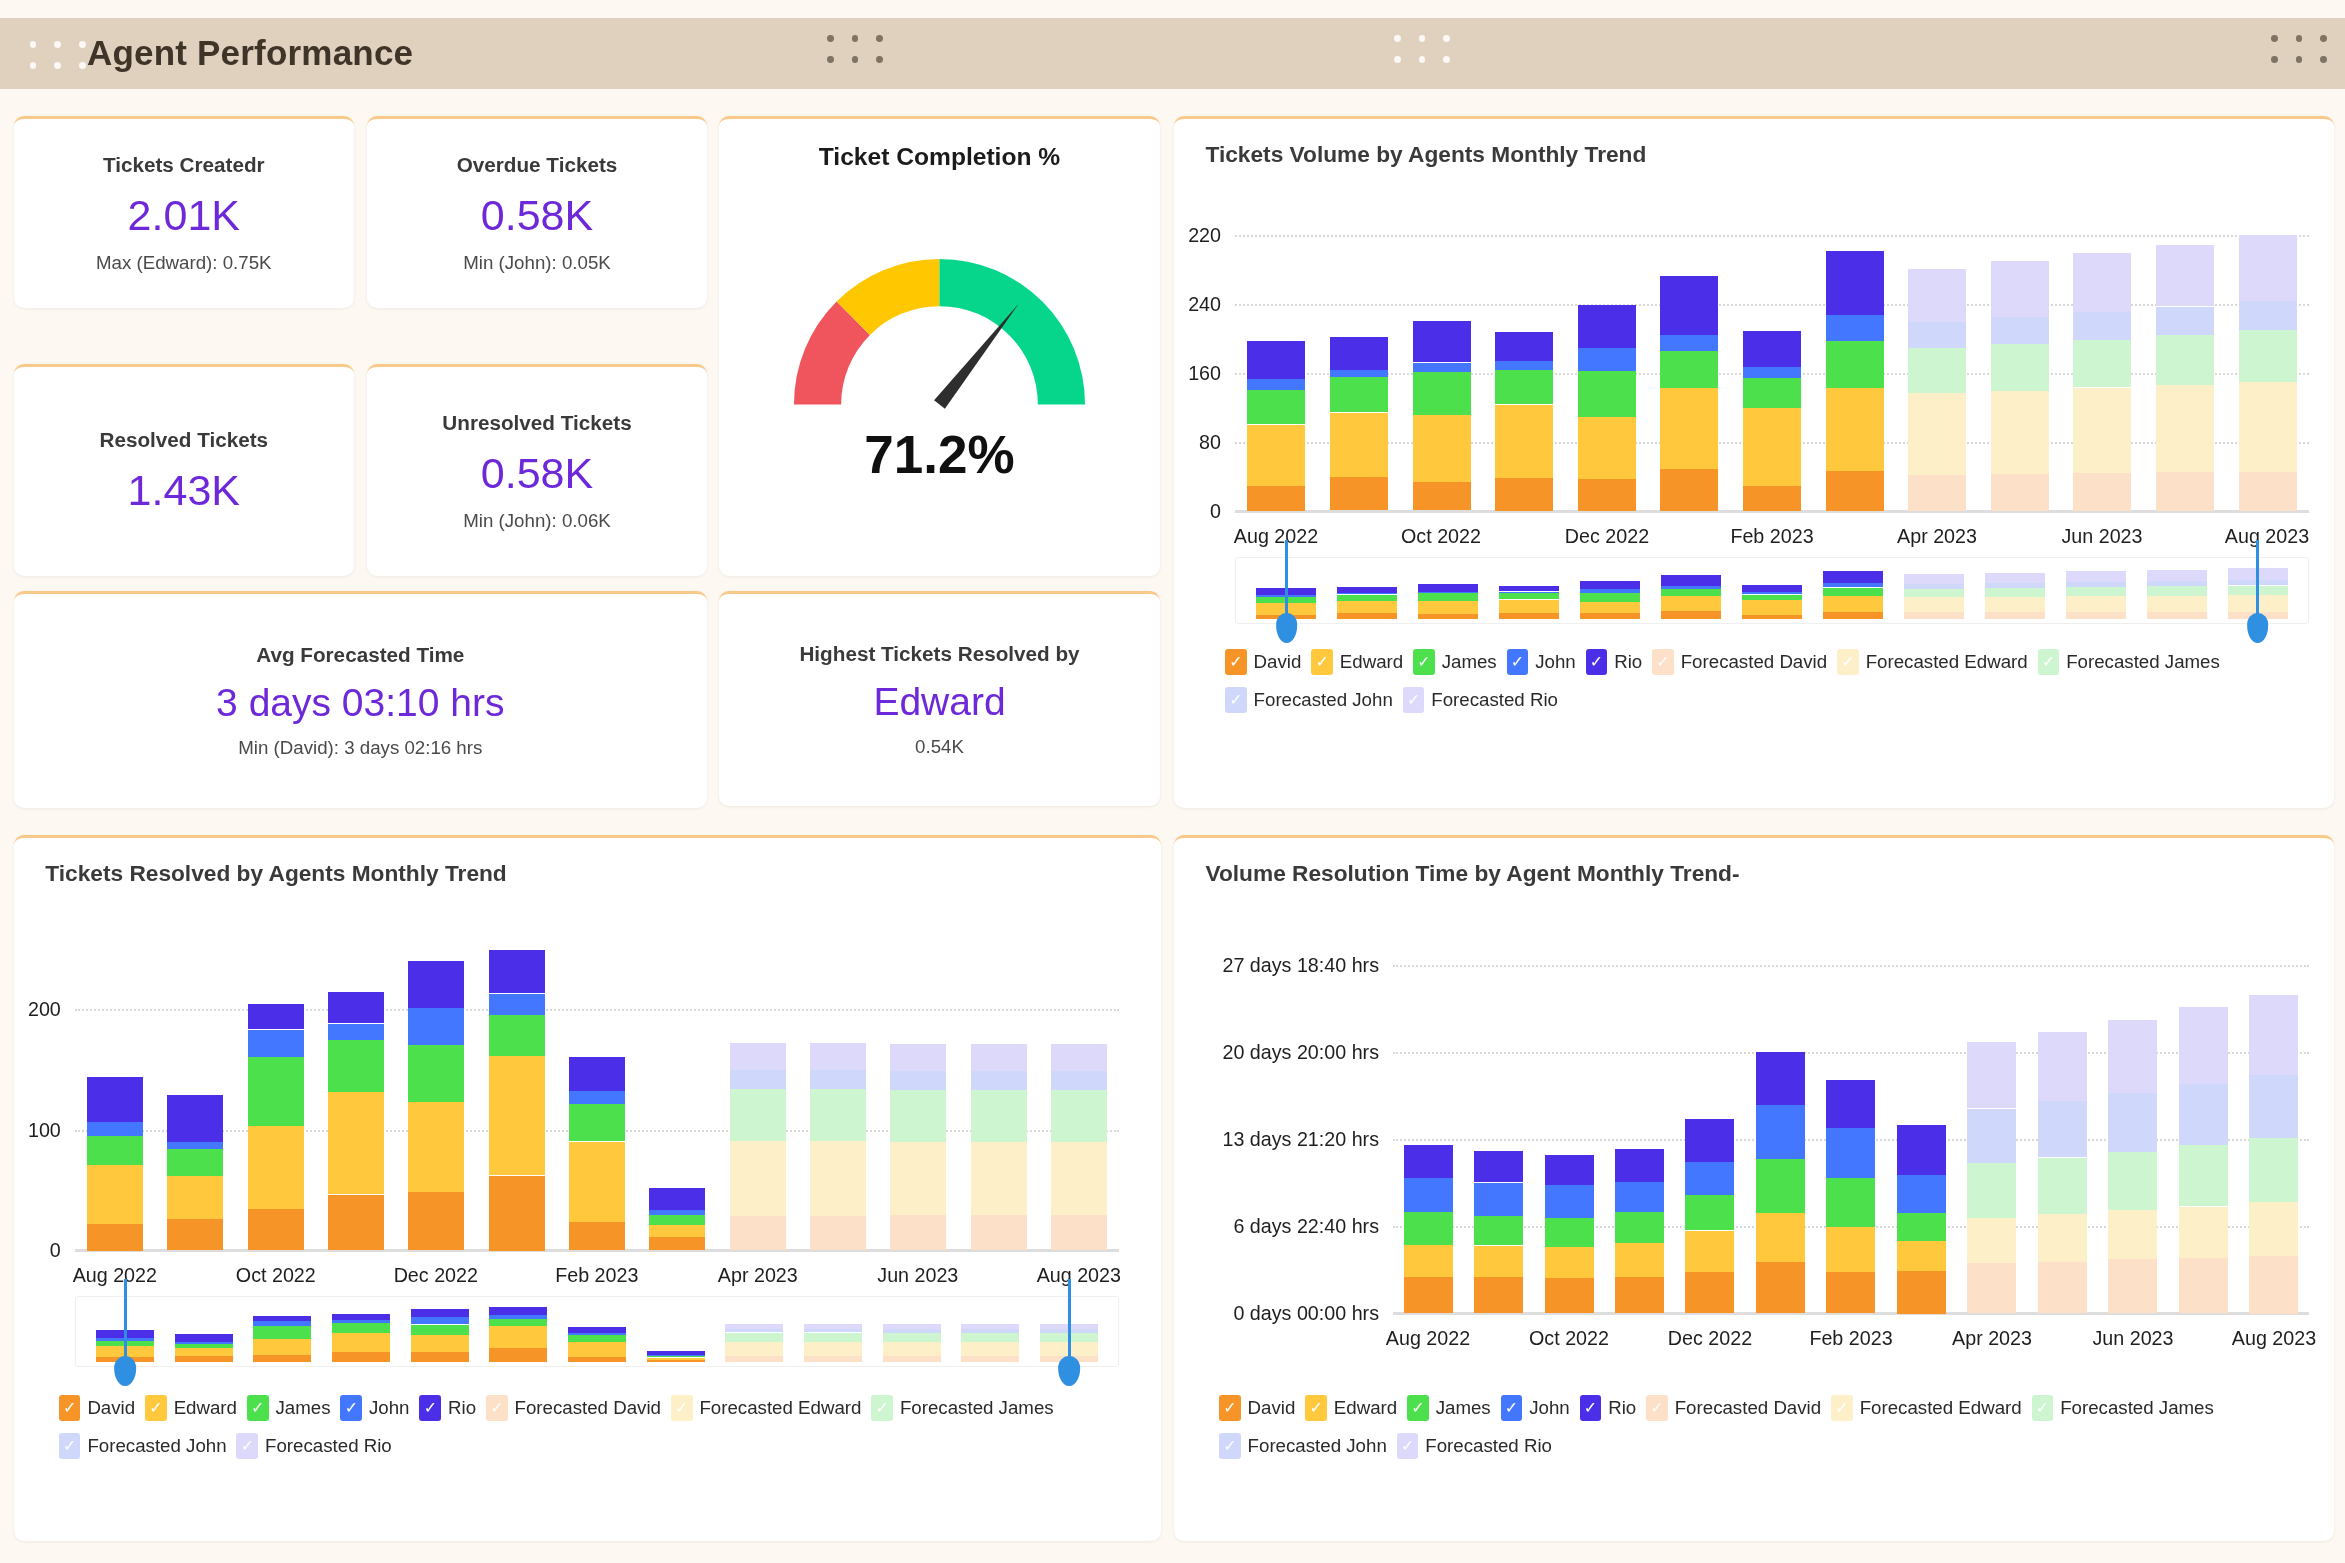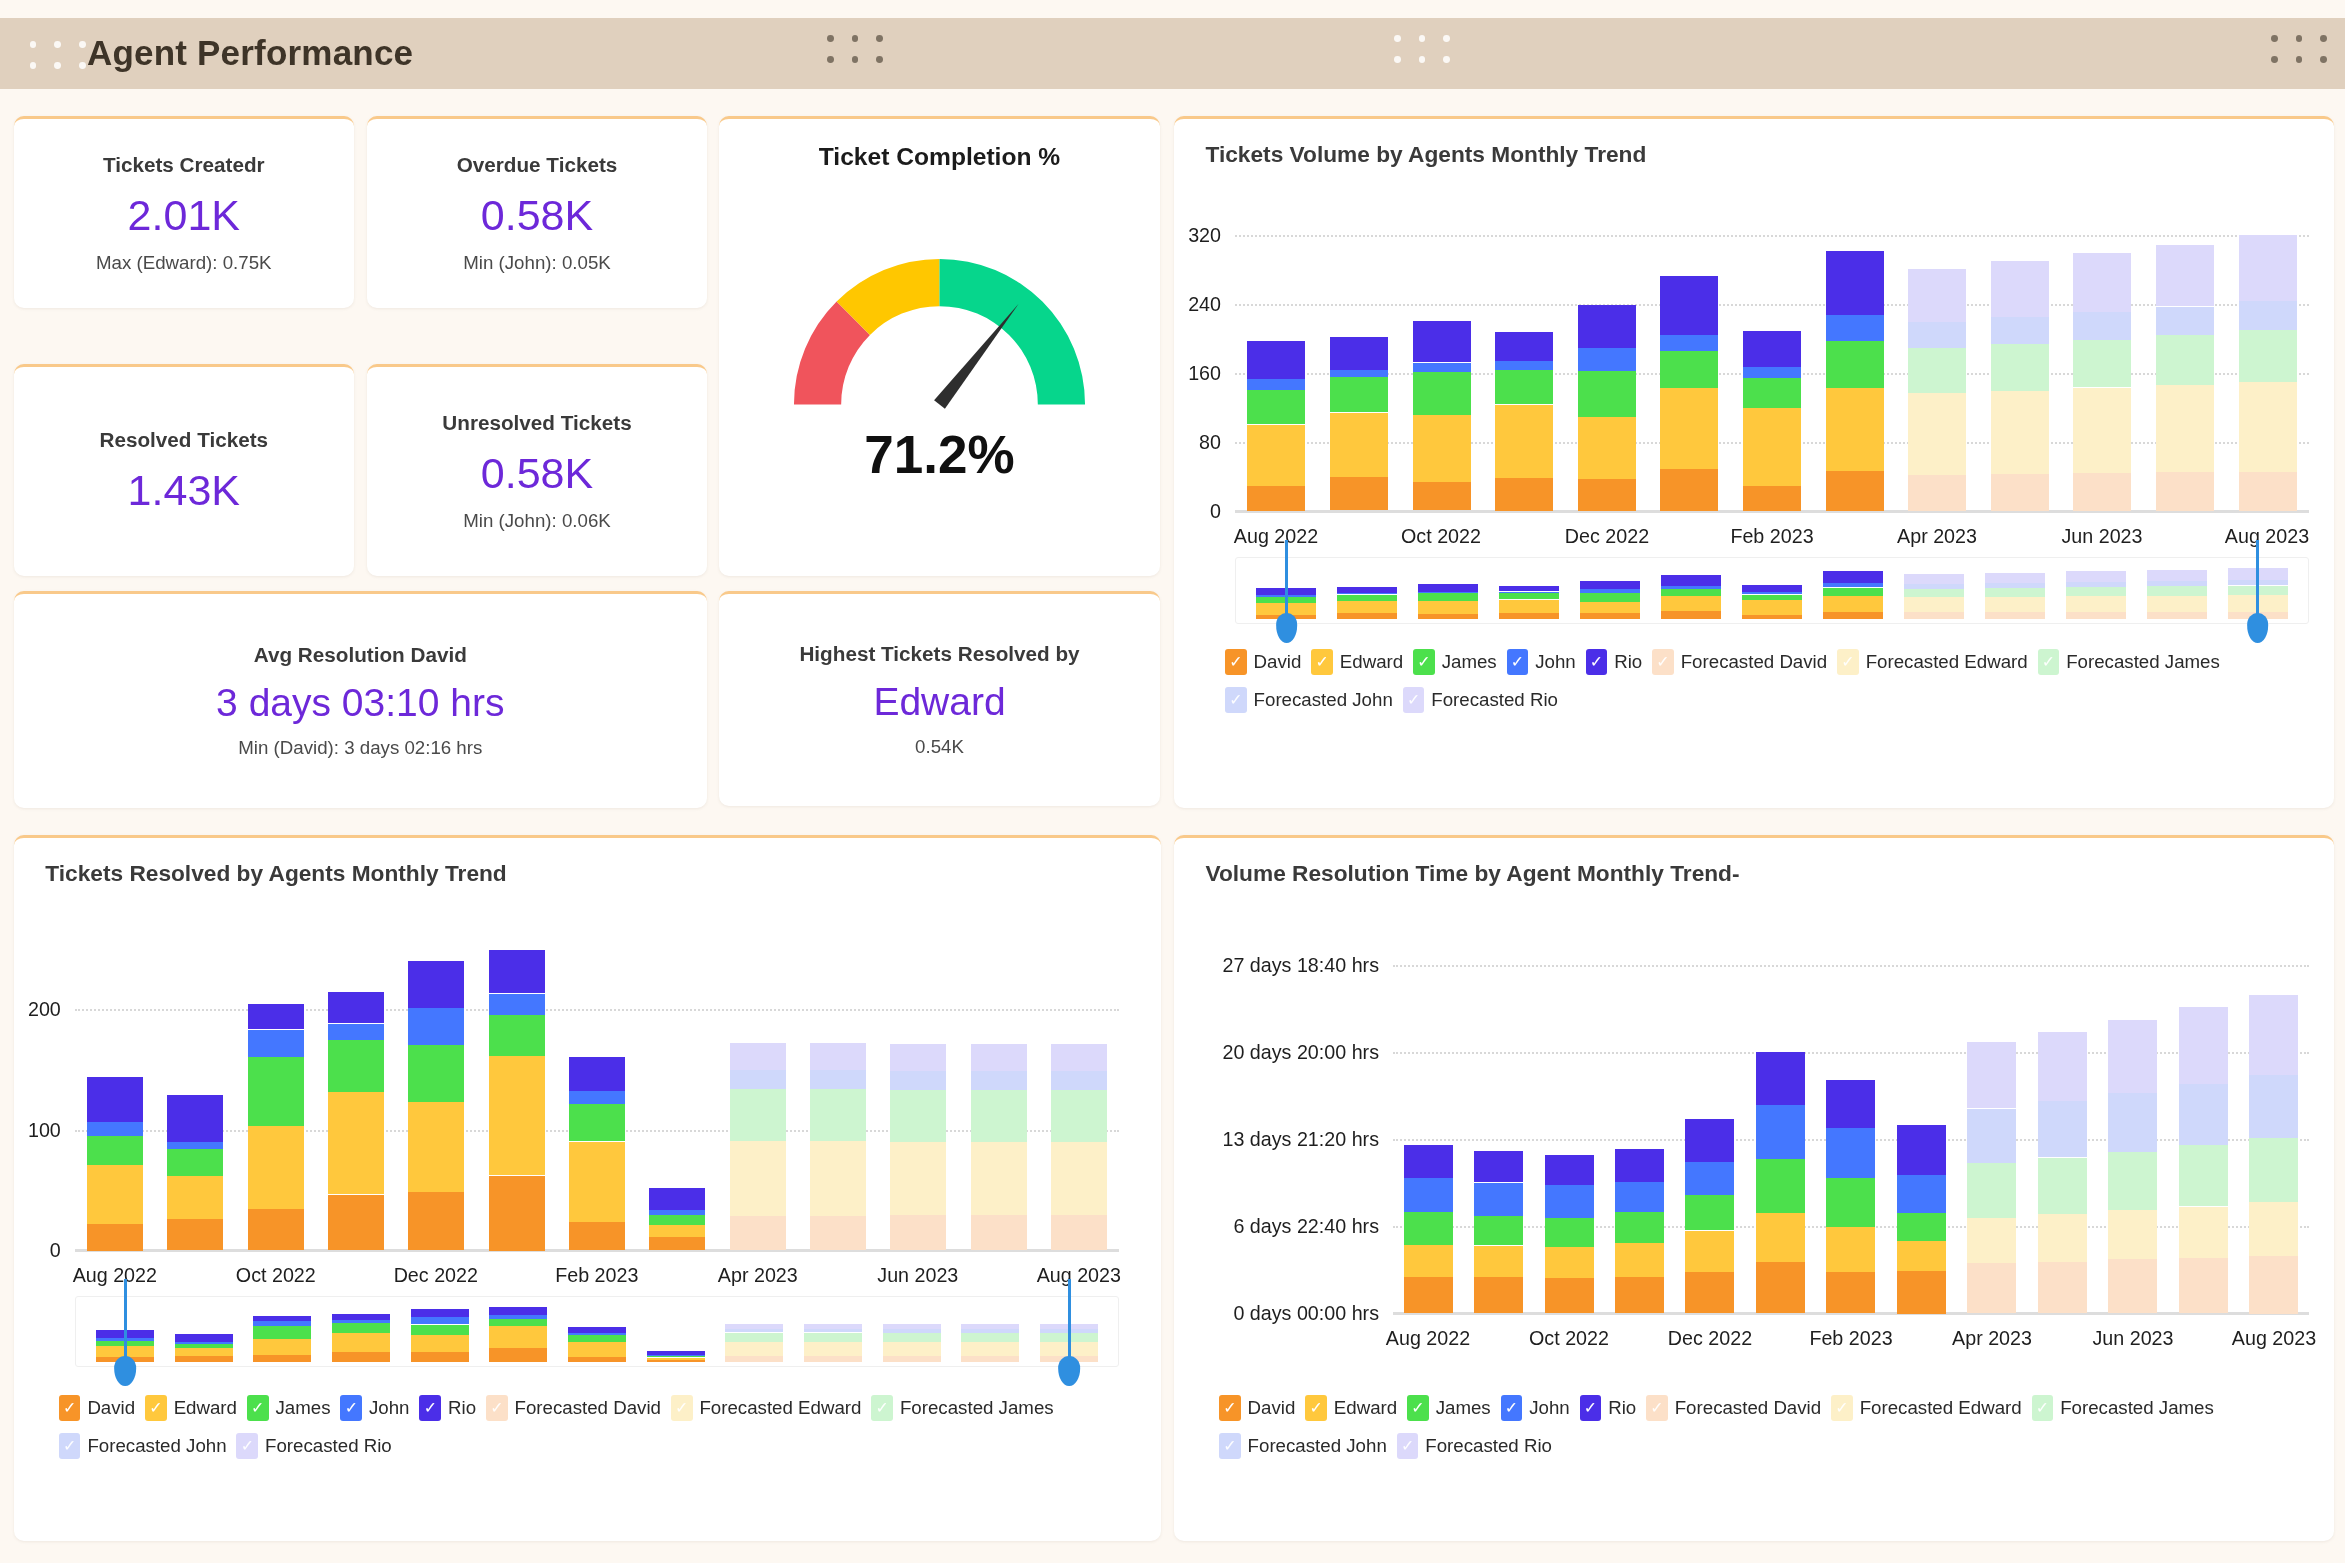--- a/index.html
+++ b/index.html
@@ -153,21 +153,21 @@
     <div class="kpi-value">1.43K</div>
   </div>
 
   <div class="card kpi" style="left:367px; top:364px; width:340px; height:212px;">
     <div class="kpi-label">Unresolved Tickets</div>
     <div class="kpi-value">0.58K</div>
     <div class="kpi-sub">Min (John): 0.06K</div>
   </div>
 
   <div class="card kpi" style="left:13.8px; top:591px; width:693px; height:217px;">
-    <div class="kpi-label">Avg Resolution David</div>
+    <div class="kpi-label">Avg Forecasted Time</div>
     <div class="kpi-value sm">3 days 03:10 hrs</div>
     <div class="kpi-sub">Min (David): 3 days 02:16 hrs</div>
   </div>
 
   <div class="card kpi" style="left:719px; top:591px; width:441px; height:215px;">
     <div class="kpi-label">Highest Tickets Resolved by</div>
     <div class="kpi-value sm">Edward</div>
     <div class="kpi-sub">0.54K</div>
   </div>
 
@@ -189,21 +189,21 @@
     <div class="plot" id="plot-0" style="left:61px; top:116px; width:1074px; height:276px;">
         <div class="axisline" style="top: 275px; width: 1074px;"></div>
         <div class="ytick" style="top: 276px; right: 1088px; width: 227px;">0</div>
         <div class="gridline" style="top: 207px; width: 1074px;"></div>
         <div class="ytick" style="top: 207px; right: 1088px; width: 227px;">80</div>
         <div class="gridline" style="top: 138px; width: 1074px;"></div>
         <div class="ytick" style="top: 138px; right: 1088px; width: 227px;">160</div>
         <div class="gridline" style="top: 69px; width: 1074px;"></div>
         <div class="ytick" style="top: 69px; right: 1088px; width: 227px;">240</div>
         <div class="gridline" style="top: 0px; width: 1074px;"></div>
-        <div class="ytick" style="top: 0px; right: 1088px; width: 227px;">320</div>
+        <div class="ytick" style="top: 0px; right: 1088px; width: 227px;">220</div>
         <div class="bar" style="left: 12.4px; width: 58px; height: 276px;">
           <div class="seg" style="background: rgb(247, 148, 40); top: 251px; height: 25px;"></div>
           <div class="seg" style="background: rgb(255, 200, 61); top: 190px; height: 61px;"></div>
           <div class="seg" style="background: rgb(76, 224, 76); top: 155px; height: 34px;"></div>
           <div class="seg" style="background: rgb(68, 119, 255); top: 144px; height: 11.2px;"></div>
           <div class="seg" style="background: rgb(75, 46, 232); top: 106px; height: 38px;"></div>
         </div>
         <div class="bar" style="left: 95px; width: 58px; height: 276px;">
           <div class="seg" style="background: rgb(247, 148, 40); top: 241px; height: 34px;"></div>
           <div class="seg" style="background: rgb(255, 200, 61); top: 178px; height: 64px;"></div>

